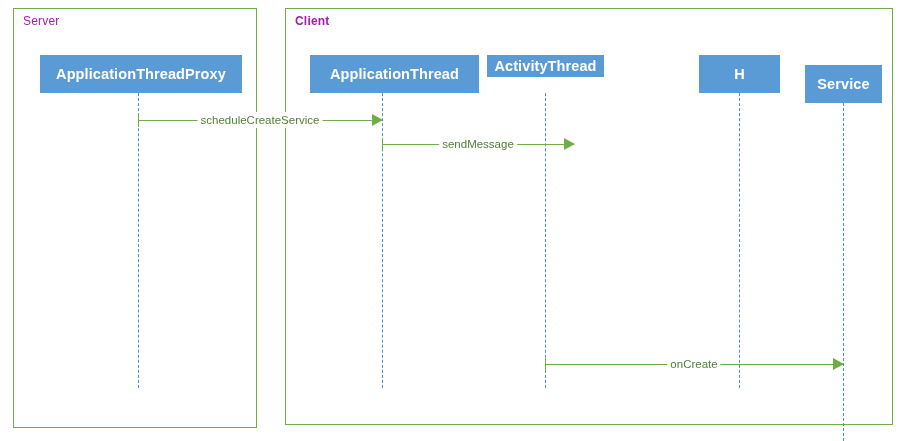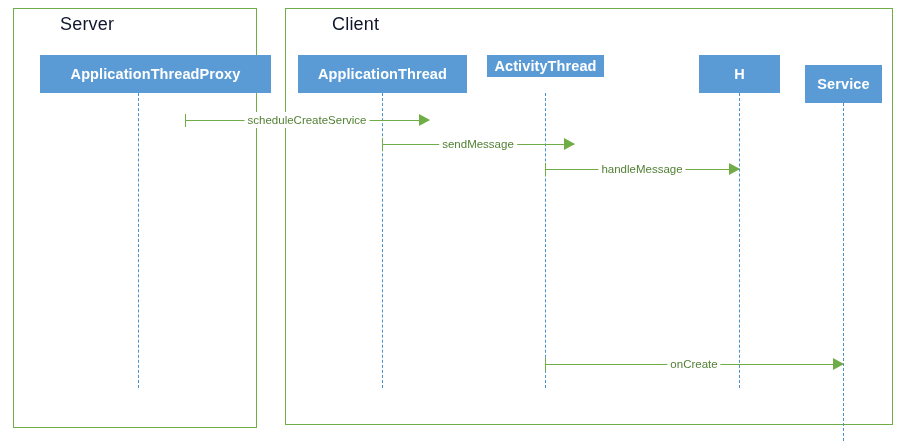--- a/index.html
+++ b/index.html
@@ -18,26 +18,25 @@
 
   
   .group-frame {
     position: absolute;
     box-sizing: border-box;
     border: 1.4px solid #70AD47;
     background: transparent;
   }
   .group-label {
     position: absolute;
-    color: #0f172a;
-    font-size: 18px;
+    color: #a21caf;
+    font-size: 12px;
     font-family: "Liberation Sans", sans-serif;
     letter-spacing: 0.2px;
     white-space: nowrap;
-    margin-left: 37px;
   }
 
   
   .participant {
     position: absolute;
     box-sizing: border-box;
     background: #5B9BD5;
     color: #ffffff;
     font-weight: bold;
     font-size: 14.5px;
@@ -106,48 +105,42 @@
   .msg-stub.start { left: 0; }
   .msg-stub.end { right: 0; }
 </style>
 </head>
 <body>
 
 <div id="canvas">
     <div class="group-frame" style="left: 13px; top: 8px; width: 244px; height: 420px;"></div>
     <div class="group-label" style="left: 23px; top: 14px;">Server</div>
     <div class="group-frame" style="left: 285px; top: 8px; width: 608px; height: 417px;"></div>
-    <div class="group-label" style="left: 295px; top: 14px;">Client</div>
+    <div class="group-label" style="left: 295px; top: 14px; font-weight: bold;">Client</div>
     <div class="lifeline" style="left: 138px; top: 93px; height: 295px;"></div>
     <div class="lifeline" style="left: 382px; top: 93px; height: 295px;"></div>
     <div class="lifeline" style="left: 545px; top: 93px; height: 295px;"></div>
     <div class="lifeline" style="left: 739px; top: 93px; height: 295px;"></div>
     <div class="lifeline" style="left: 843px; top: 93px; height: 348px;"></div>
-    <div class="participant" style="left: 40px; top: 55px; width: 231px; height: 38px;">ApplicationThreadProxy</div>
-    <div class="participant" style="left: 298px; top: 55px; width: 169px; height: 38px;">ApplicationThread</div>
+    <div class="participant" style="left: 40px; top: 55px; width: 202px; height: 38px;">ApplicationThreadProxy</div>
+    <div class="participant" style="left: 310px; top: 55px; width: 169px; height: 38px;">ApplicationThread</div>
     <div class="participant" style="left: 487px; top: 55px; width: 117px; height: 22px;">ActivityThread</div>
     <div class="participant" style="left: 699px; top: 55px; width: 81px; height: 38px;">H</div>
     <div class="participant" style="left: 805px; top: 65px; width: 77px; height: 38px;">Service</div>
-    <div class="message" style="left: 138px; top: 113px; width: 244px; margin-left: 47px;">
+    <div class="message" style="left: 138px; top: 113px; width: 244px;">
       <div class="msg-line"></div>
       <div class="msg-stub start"></div>
       <div class="arrow-head right"></div>
       <div class="msg-label">scheduleCreateService</div>
     </div>
     <div class="message" style="left: 382px; top: 137px; width: 163px; padding-left: 29px;">
       <div class="msg-line"></div>
       <div class="msg-stub start"></div>
       <div class="arrow-head right"></div>
       <div class="msg-label">sendMessage</div>
     </div>
-    <div class="message" style="left: 545px; top: 162px; width: 194px;">
-      <div class="msg-line"></div>
-      <div class="msg-stub start"></div>
-      <div class="arrow-head right"></div>
-      <div class="msg-label">handleMessage</div>
-    </div>
     <div class="message" style="left: 545px; top: 357px; width: 298px;">
       <div class="msg-line"></div>
       <div class="msg-stub start"></div>
       <div class="arrow-head right"></div>
       <div class="msg-label">onCreate</div>
     </div>
   </div>
 
 </body></html>

